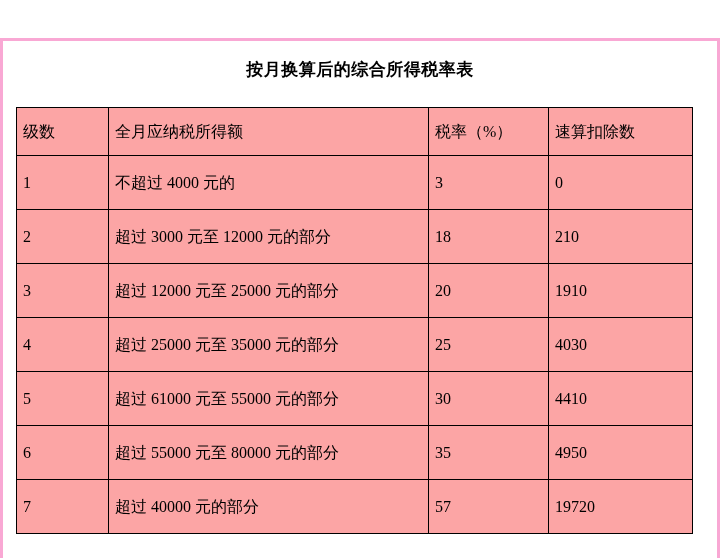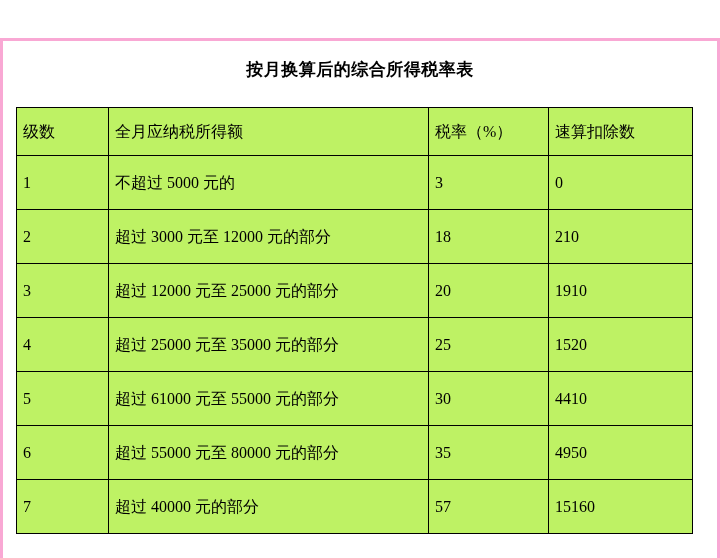--- a/index.html
+++ b/index.html
@@ -35,21 +35,21 @@
   .table-wrap {
     position: absolute;
     left: 13px;
     top: 66px;
     right: 24px;
   }
   table.tax-table {
     border-collapse: collapse;
     width: 676px;
     table-layout: fixed;
-    background: #bef264;
+    background: #fca5a5;
     padding-left: 13px;
   }
   table.tax-table td {
     border: 1px solid #000000;
     padding: 0 6px;
     font-size: 16px;
     line-height: 1.2;
     vertical-align: middle;
     font-family: "Liberation Serif", "DejaVu Serif", serif;
     white-space: nowrap;
@@ -79,57 +79,57 @@
       </colgroup>
       <tbody>
         <tr class="header-row">
           <td>级数</td>
           <td>全月应纳税所得额</td>
           <td>税率（%）</td>
           <td>速算扣除数</td>
         </tr>
         <tr>
           <td>1</td>
-          <td>不超过 5000 元的</td>
+          <td>不超过 4000 元的</td>
           <td>3</td>
           <td>0</td>
         </tr>
         <tr>
           <td>2</td>
           <td>超过 3000 元至 12000 元的部分</td>
           <td>18</td>
           <td>210</td>
         </tr>
         <tr>
           <td>3</td>
           <td>超过 12000 元至 25000 元的部分</td>
           <td>20</td>
           <td>1910</td>
         </tr>
         <tr>
           <td>4</td>
           <td>超过 25000 元至 35000 元的部分</td>
           <td>25</td>
-          <td>1520</td>
+          <td>4030</td>
         </tr>
         <tr>
           <td>5</td>
           <td>超过 61000 元至 55000 元的部分</td>
           <td>30</td>
           <td>4410</td>
         </tr>
         <tr>
           <td>6</td>
           <td>超过 55000 元至 80000 元的部分</td>
           <td>35</td>
           <td>4950</td>
         </tr>
         <tr>
           <td>7</td>
           <td>超过 40000 元的部分</td>
           <td>57</td>
-          <td>15160</td>
+          <td>19720</td>
         </tr>
       </tbody>
     </table>
   </div>
 
 </div>
 
 </body></html>

